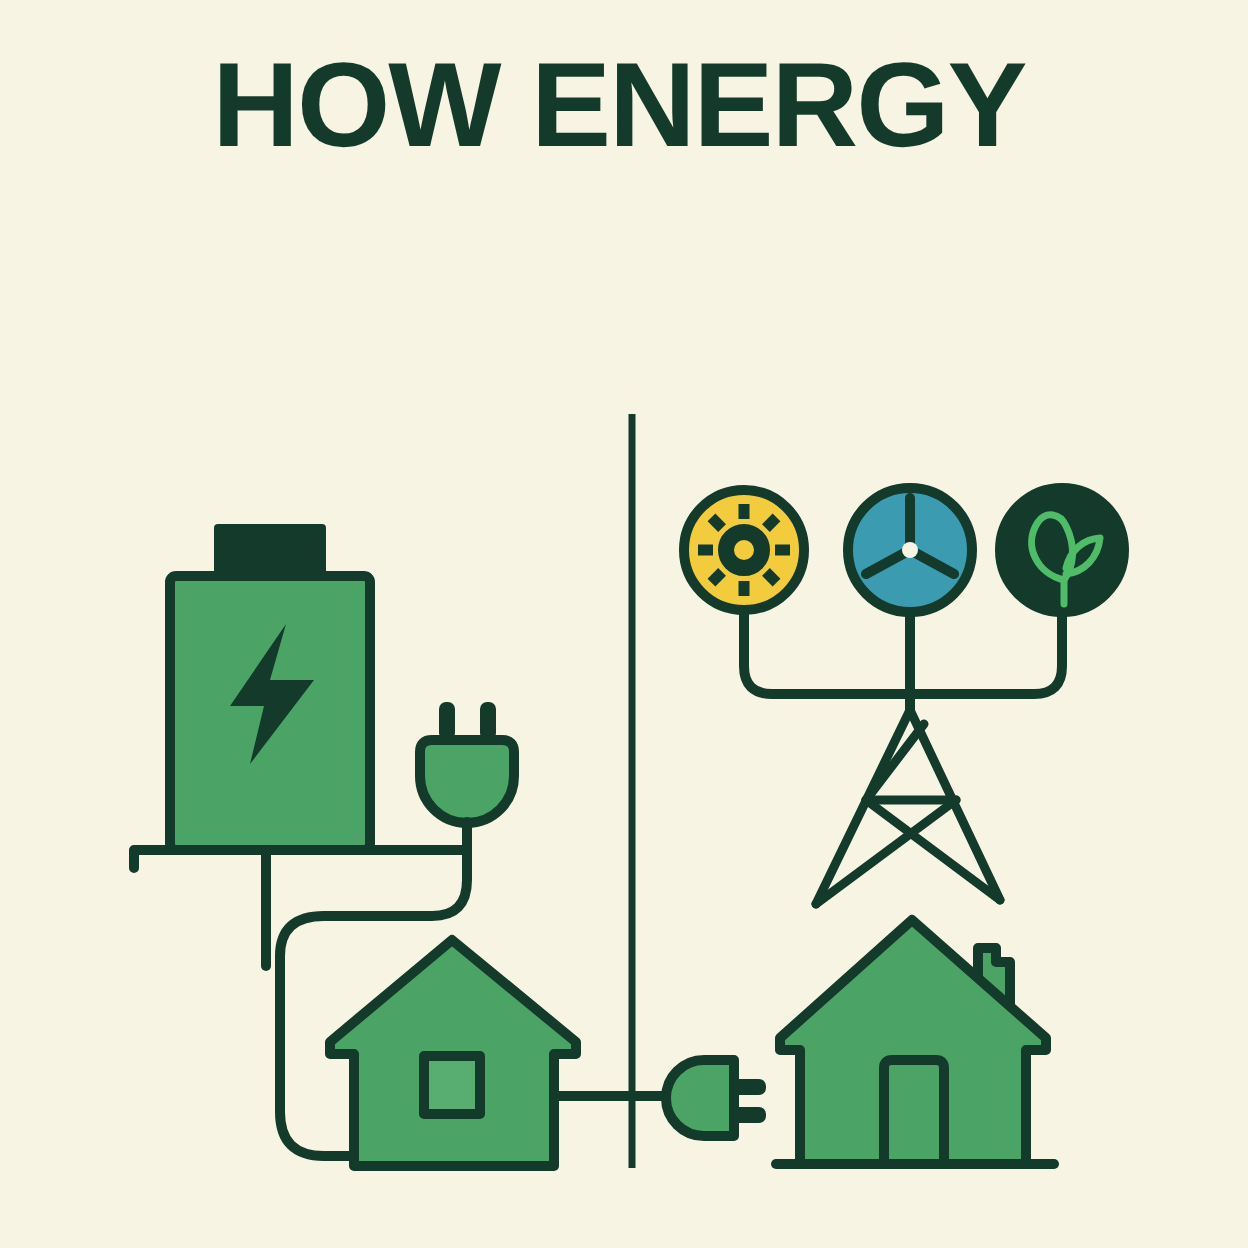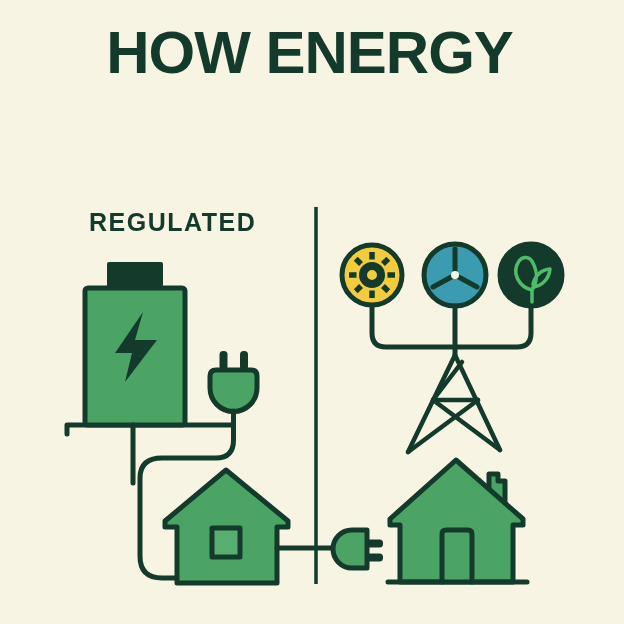--- a/index.html
+++ b/index.html
@@ -40,21 +40,20 @@
 </head>
 <body>
 
 <div class="canvas">
 
   <h1 class="title">
     <span>HOW ENERGY</span><br>
     <br>
   </h1>
 
-  <div class="side-label">REGULATED</div>
 
   <svg class="art" width="624" height="624" viewBox="0 0 624 624">
 
     <line x1="316" y1="207" x2="316" y2="584" class="s sw3 s-sq"></line>
 
     <g>
 
       <path d="M67,434 L67,425 L233,425" class="s"></path>
 
       <g>

